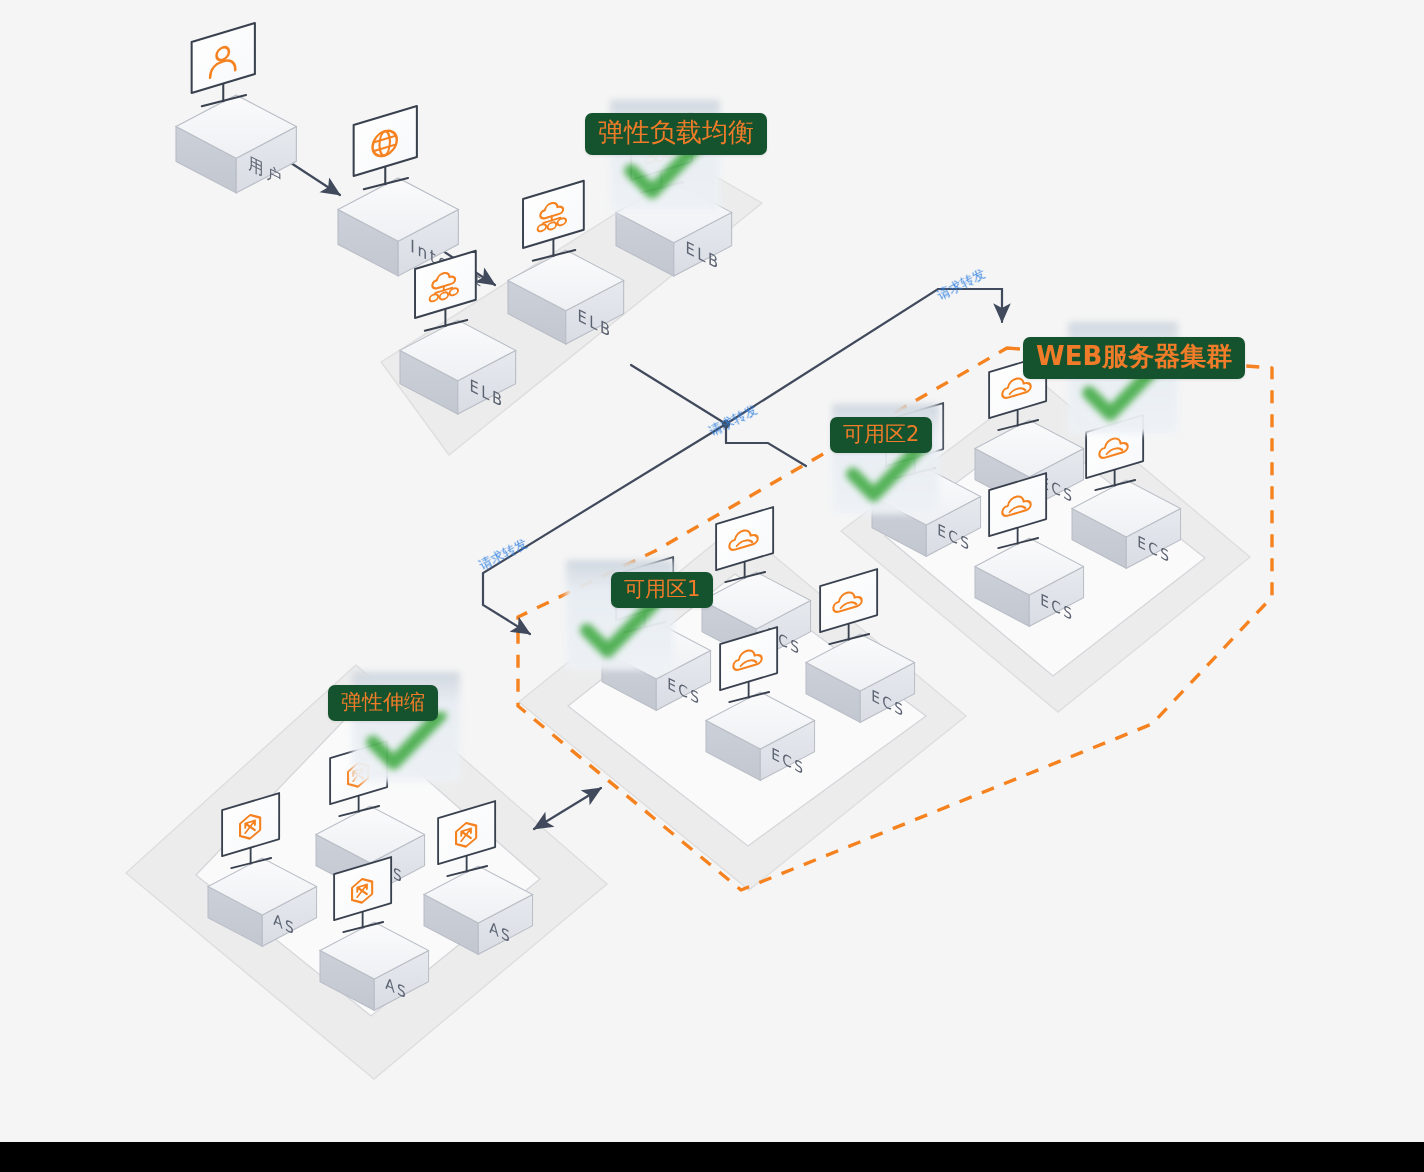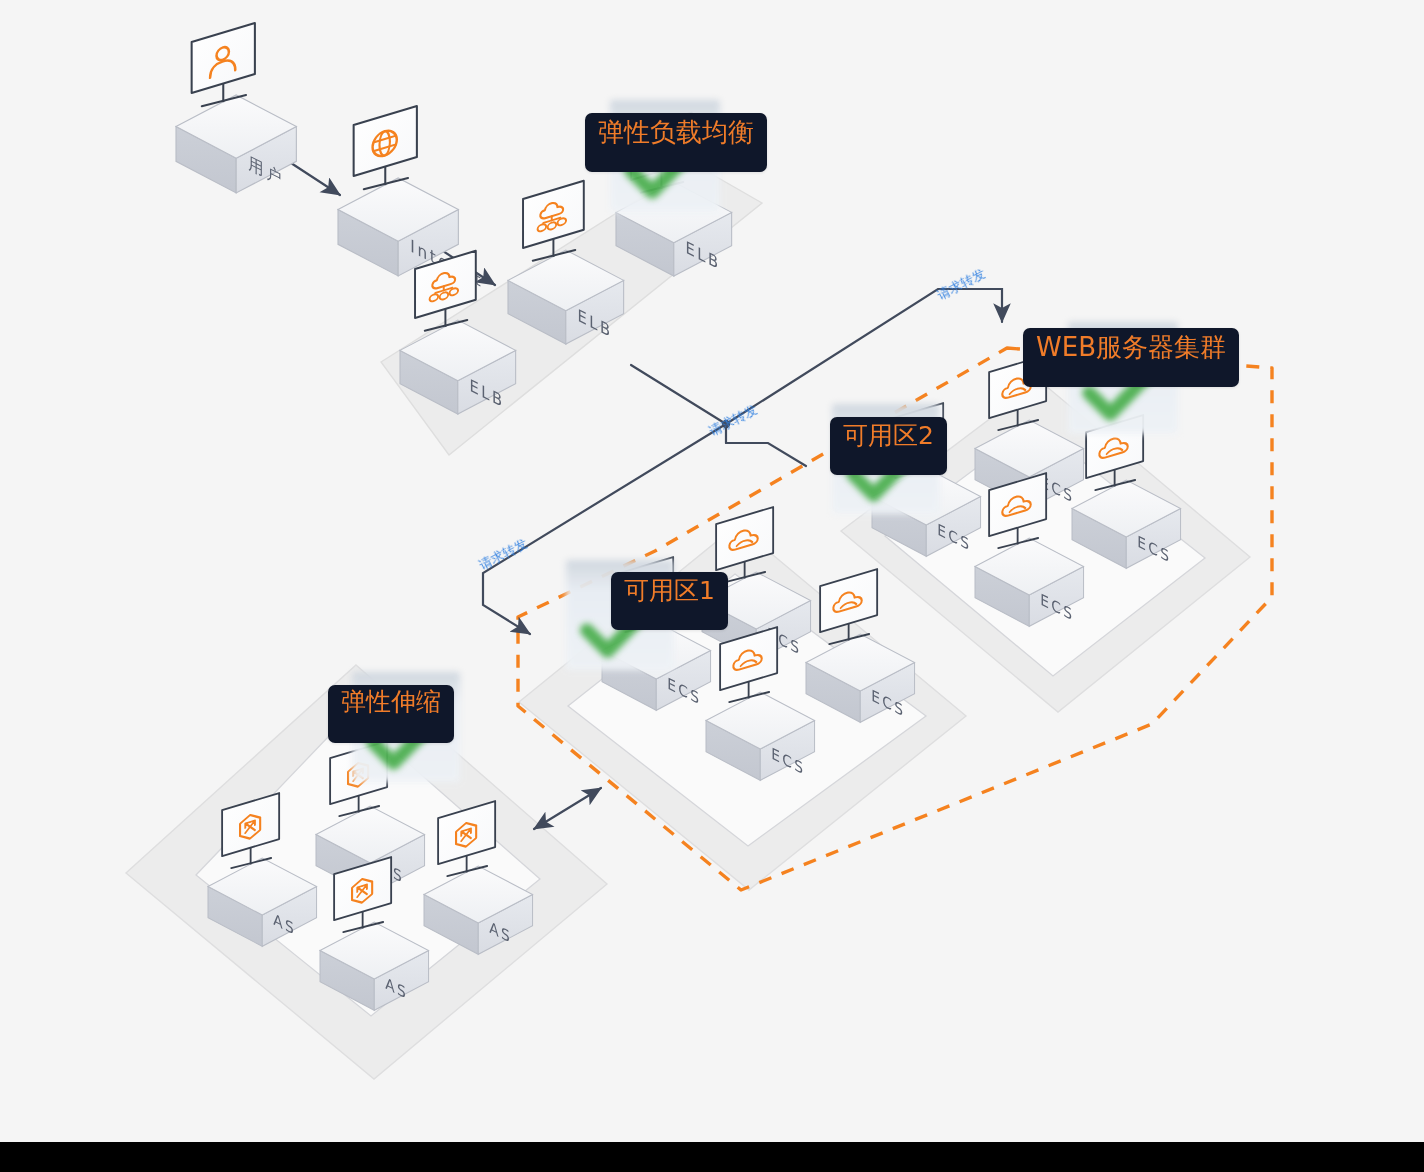--- a/index.html
+++ b/index.html
@@ -1,26 +1,26 @@
 <!DOCTYPE html>
 <html><head>
 <meta charset="utf-8">
 <style>
   html,body{margin:0;padding:0;background:#000;}
   body{font-family:"Liberation Sans","DejaVu Sans",sans-serif;}
   #stage{position:relative;width:1424px;height:1172px;background:#f5f5f5;overflow:hidden;}
   #blackbar{position:absolute;left:0;top:1142px;width:1424px;height:30px;background:#000;}
   #svgroot{position:absolute;left:0;top:0;width:1424px;height:1172px;}
   .lbl{
-    position:absolute;background:#0f172a;border-radius:7px;
-    padding:5px 13px 24px 13px;color:#f07c29;font-size:26px;line-height:1.15;
+    position:absolute;background:#14532d;border-radius:7px;
+    padding:5px 13px 7px 13px;color:#f07c29;font-size:26px;line-height:1.15;
     white-space:nowrap;box-shadow:0 1px 3px rgba(0,0,0,.09);
     font-family:"DejaVu Sans","Liberation Sans",sans-serif;
   }
-  .lbl.small{font-size:25px;}
+  .lbl.small{font-size:21px;}
   .wm{position:absolute;pointer-events:none;opacity:.95;}
   .wm .doc{position:absolute;left:0;top:0;width:100%;height:100%;
     background:linear-gradient(180deg,#cfd6de 0%,#e8edf3 28%,#eef2f6 100%);
     filter:blur(3.2px);border-radius:3px;}
   .wm .tick{position:absolute;left:8%;top:36%;width:84%;height:58%;filter:blur(3.4px);}
 </style>
 </head>
 <body>
 
 <div id="stage">
@@ -356,19 +356,19 @@
       </svg>
   </div>
   <div class="wm" style="left:352px;top:672px;width:108px;height:110px;">
     <div class="doc"></div>
     <svg class="tick" viewBox="0 0 100 80">
         <path d="M8,38 L34,64 L92,4" fill="none" stroke="#4caf50" stroke-width="17" stroke-linecap="round" stroke-linejoin="round"></path>
       </svg>
   </div>
 
   <div class="lbl" style="left:585px;top:113px;">弹性负载均衡</div>
-  <div class="lbl" style="left:1023px;top:328px;">WEB服务器集群</div>
+  <div class="lbl" style="left:1023px;top:337px;font-weight:bold;">WEB服务器集群</div>
   <div class="lbl small" style="left:830px;top:417px;">可用区2</div>
   <div class="lbl small" style="left:563px;top:572px;margin-left:48px;">可用区1</div>
-  <div class="lbl small" style="left:328px;top:685px;font-family:Liberation Mono, monospace;">弹性伸缩</div>
+  <div class="lbl small" style="left:328px;top:685px;">弹性伸缩</div>
 
   <div id="blackbar"></div>
 </div>
 
 </body></html>

